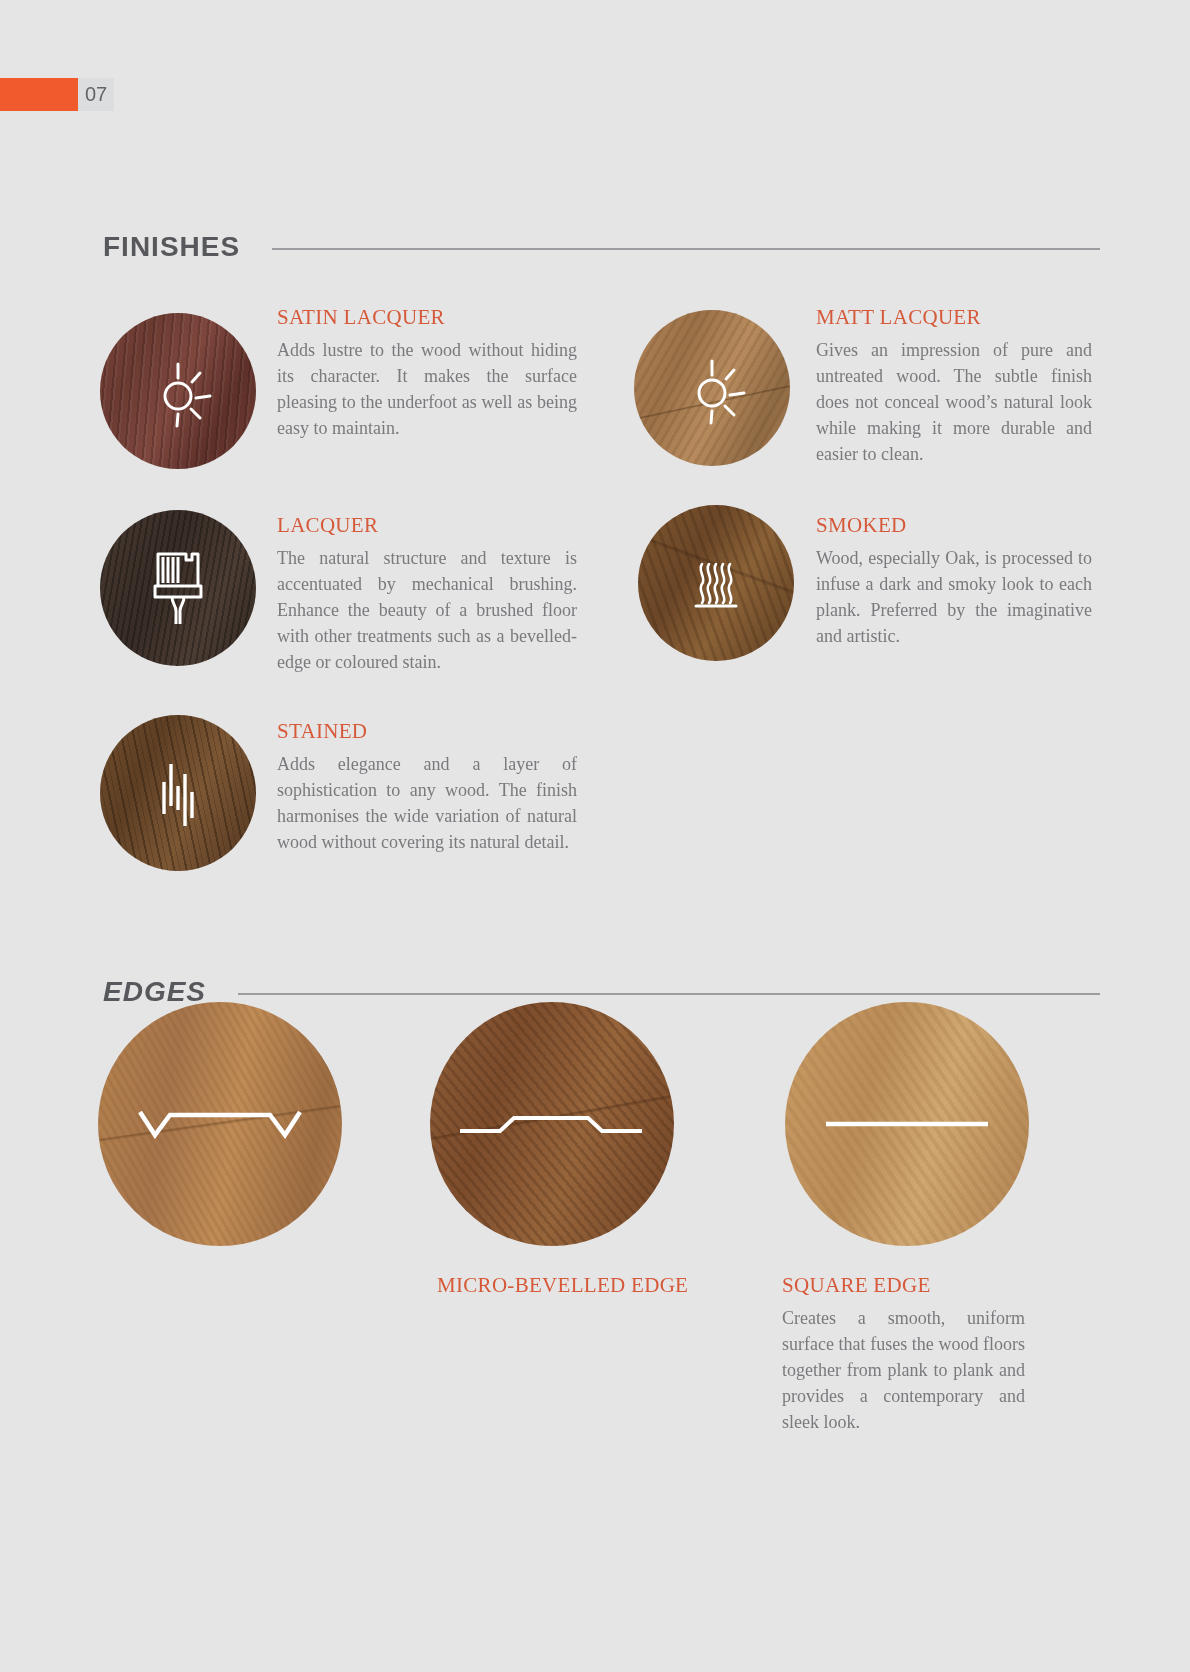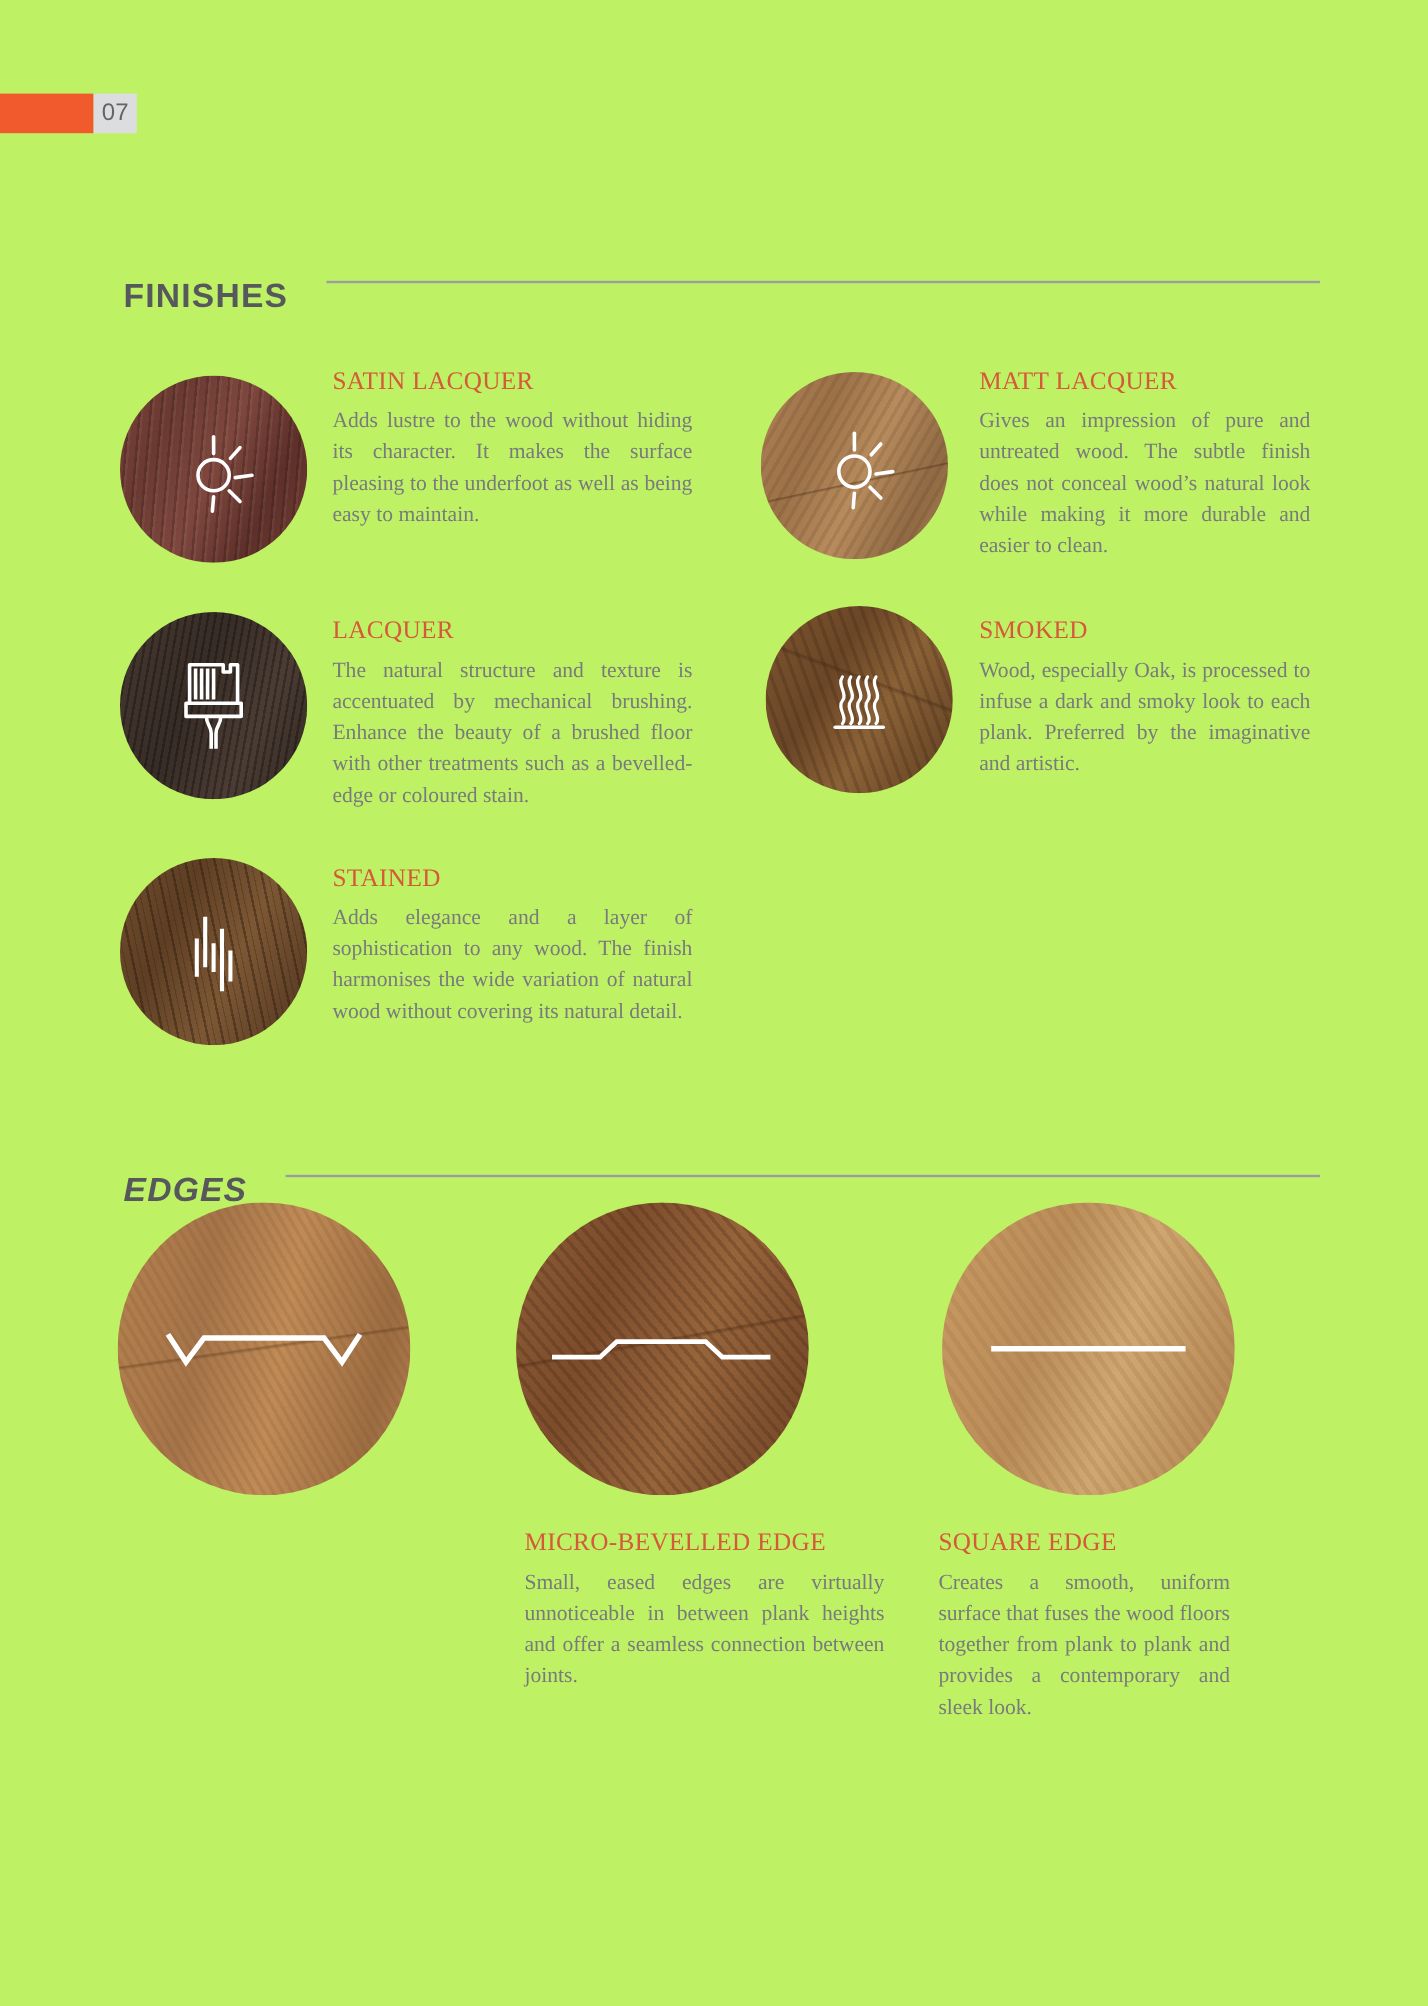--- a/index.html
+++ b/index.html
@@ -1,36 +1,36 @@
 <!DOCTYPE html>
 <html><head>
 <meta charset="utf-8">
 <style>
   html,body{margin:0;padding:0;background:#ffffff;}
   .page{
     position:relative;
     width:1190px;height:1672px;
-    background:#bef264;
+    background:#e5e5e5;
     font-family:"Liberation Serif","DejaVu Serif",serif;
     overflow:hidden;
   }
 
   
   .page-tab{position:absolute;top:78px;left:0;display:flex;}
   .tab-bar{width:78px;height:33px;background:#F15A2C;}
   .tab-num{
     width:36px;height:33px;background:#DCDDDE;
     color:#64656A;font:20px "Liberation Sans",sans-serif;
     display:flex;align-items:center;justify-content:center;
   }
 
   
   .section-heading{
     position:absolute;left:103px;width:997px;
-    display:flex;align-items:flex-start;gap:32px;
+    display:flex;align-items:center;gap:32px;
   }
   .section-heading h2{
     margin:0;font-family:"Liberation Sans",sans-serif;
     font-weight:bold;font-size:28px;letter-spacing:1px;
     color:#57585C;
   }
   .rule{flex:1;height:2px;background:#9C9DA0;margin-top:3px;}
   .finishes-heading{top:231px;}
   .edges-heading{top:976px;font-style:italic;}
 
@@ -206,21 +206,20 @@
     </svg>
   </div>
 
   <div class="circle wood-micro pos-micro-circle">
     <svg class="icon-stroke" width="196" height="28" viewBox="0 0 196 28" stroke-width="4" stroke-linejoin="miter">
       <polyline points="6,21 46,21 60,8 134,8 148,21 188,21"></polyline>
     </svg>
   </div>
   <div class="item-text pos-micro-text">
     <div class="item-title">MICRO-BEVELLED EDGE</div>
-    <p class="item-body">Small, eased edges are virtually unnoticeable in between plank heights and offer a seamless connection between joints.</p>
   </div>
 
   <div class="circle wood-square pos-square-circle">
     <svg class="icon-stroke" width="170" height="8" viewBox="0 0 170 8" stroke-width="4.5">
       <line x1="4" y1="4" x2="166" y2="4"></line>
     </svg>
   </div>
   <div class="item-text pos-square-text">
     <div class="item-title">SQUARE EDGE</div>
     <p class="item-body">Creates a smooth, uniform surface that fuses the wood floors together from plank to plank and provides a contemporary and sleek look.</p>

